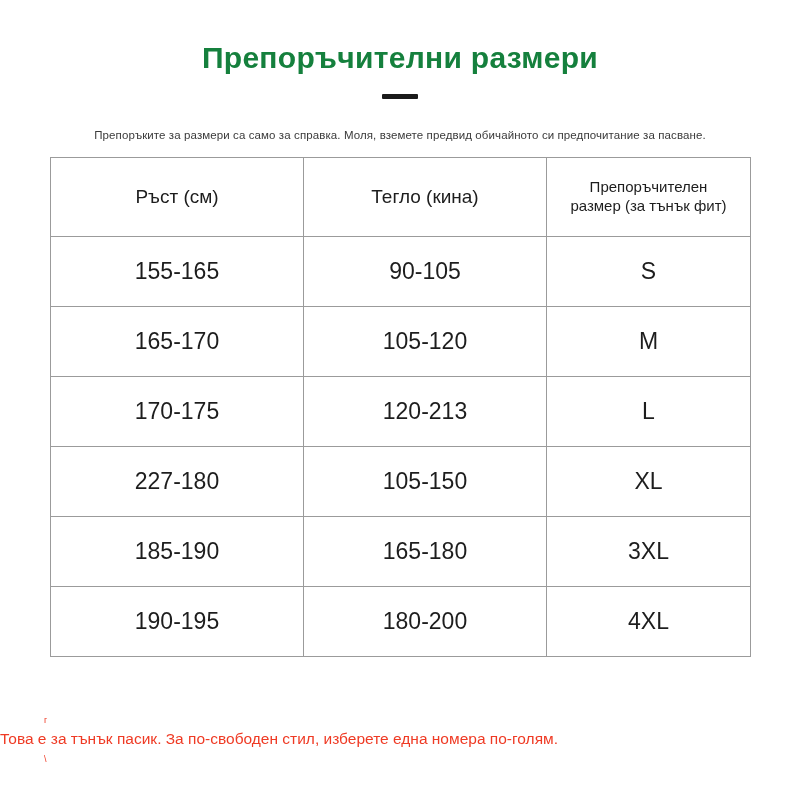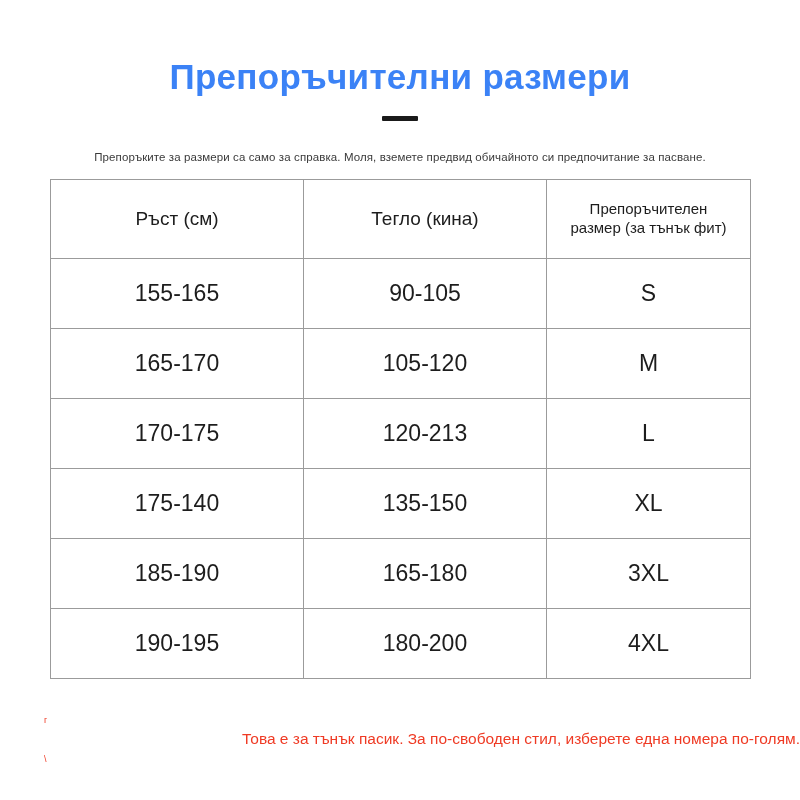--- a/index.html
+++ b/index.html
@@ -15,25 +15,25 @@
     overflow: hidden;
   }
   .page {
     position: relative;
     width: 800px;
     height: 800px;
     box-sizing: border-box;
   }
   .title {
     text-align: center;
-    color: #3b82f6;
-    font-size: 35px;
+    color: #15803d;
+    font-size: 30px;
     font-weight: bold;
     letter-spacing: 0.3px;
-    padding-top: 56px;
+    padding-top: 40px;
     line-height: 1.2;
   }
   .title-rule-wrap {
     display: flex;
     justify-content: center;
     margin-top: 18px;
   }
   .title-rule {
     width: 36px;
     height: 5px;
@@ -77,21 +77,21 @@
     font-size: 23px;
   }
   col.c1 { width: 253px; }
   col.c2 { width: 243px; }
   col.c3 { width: 204px; }
   .footnote {
     position: absolute;
     left: 0;
     right: 0;
     top: 730px;
-    text-align: right;
+    text-align: left;
     color: #ef3a24;
     font-size: 15.5px;
   }
   .stray1 {
     position: absolute;
     left: 44px;
     top: 716px;
     color: #ef3a24;
     font-size: 9px;
     line-height: 1;
@@ -145,22 +145,22 @@
           <td>165-170</td>
           <td>105-120</td>
           <td>M</td>
         </tr>
         <tr>
           <td>170-175</td>
           <td>120-213</td>
           <td>L</td>
         </tr>
         <tr>
-          <td>175-140</td>
-          <td>135-150</td>
+          <td>227-180</td>
+          <td>105-150</td>
           <td>XL</td>
         </tr>
         <tr>
           <td>185-190</td>
           <td>165-180</td>
           <td>3XL</td>
         </tr>
         <tr>
           <td>190-195</td>
           <td>180-200</td>

